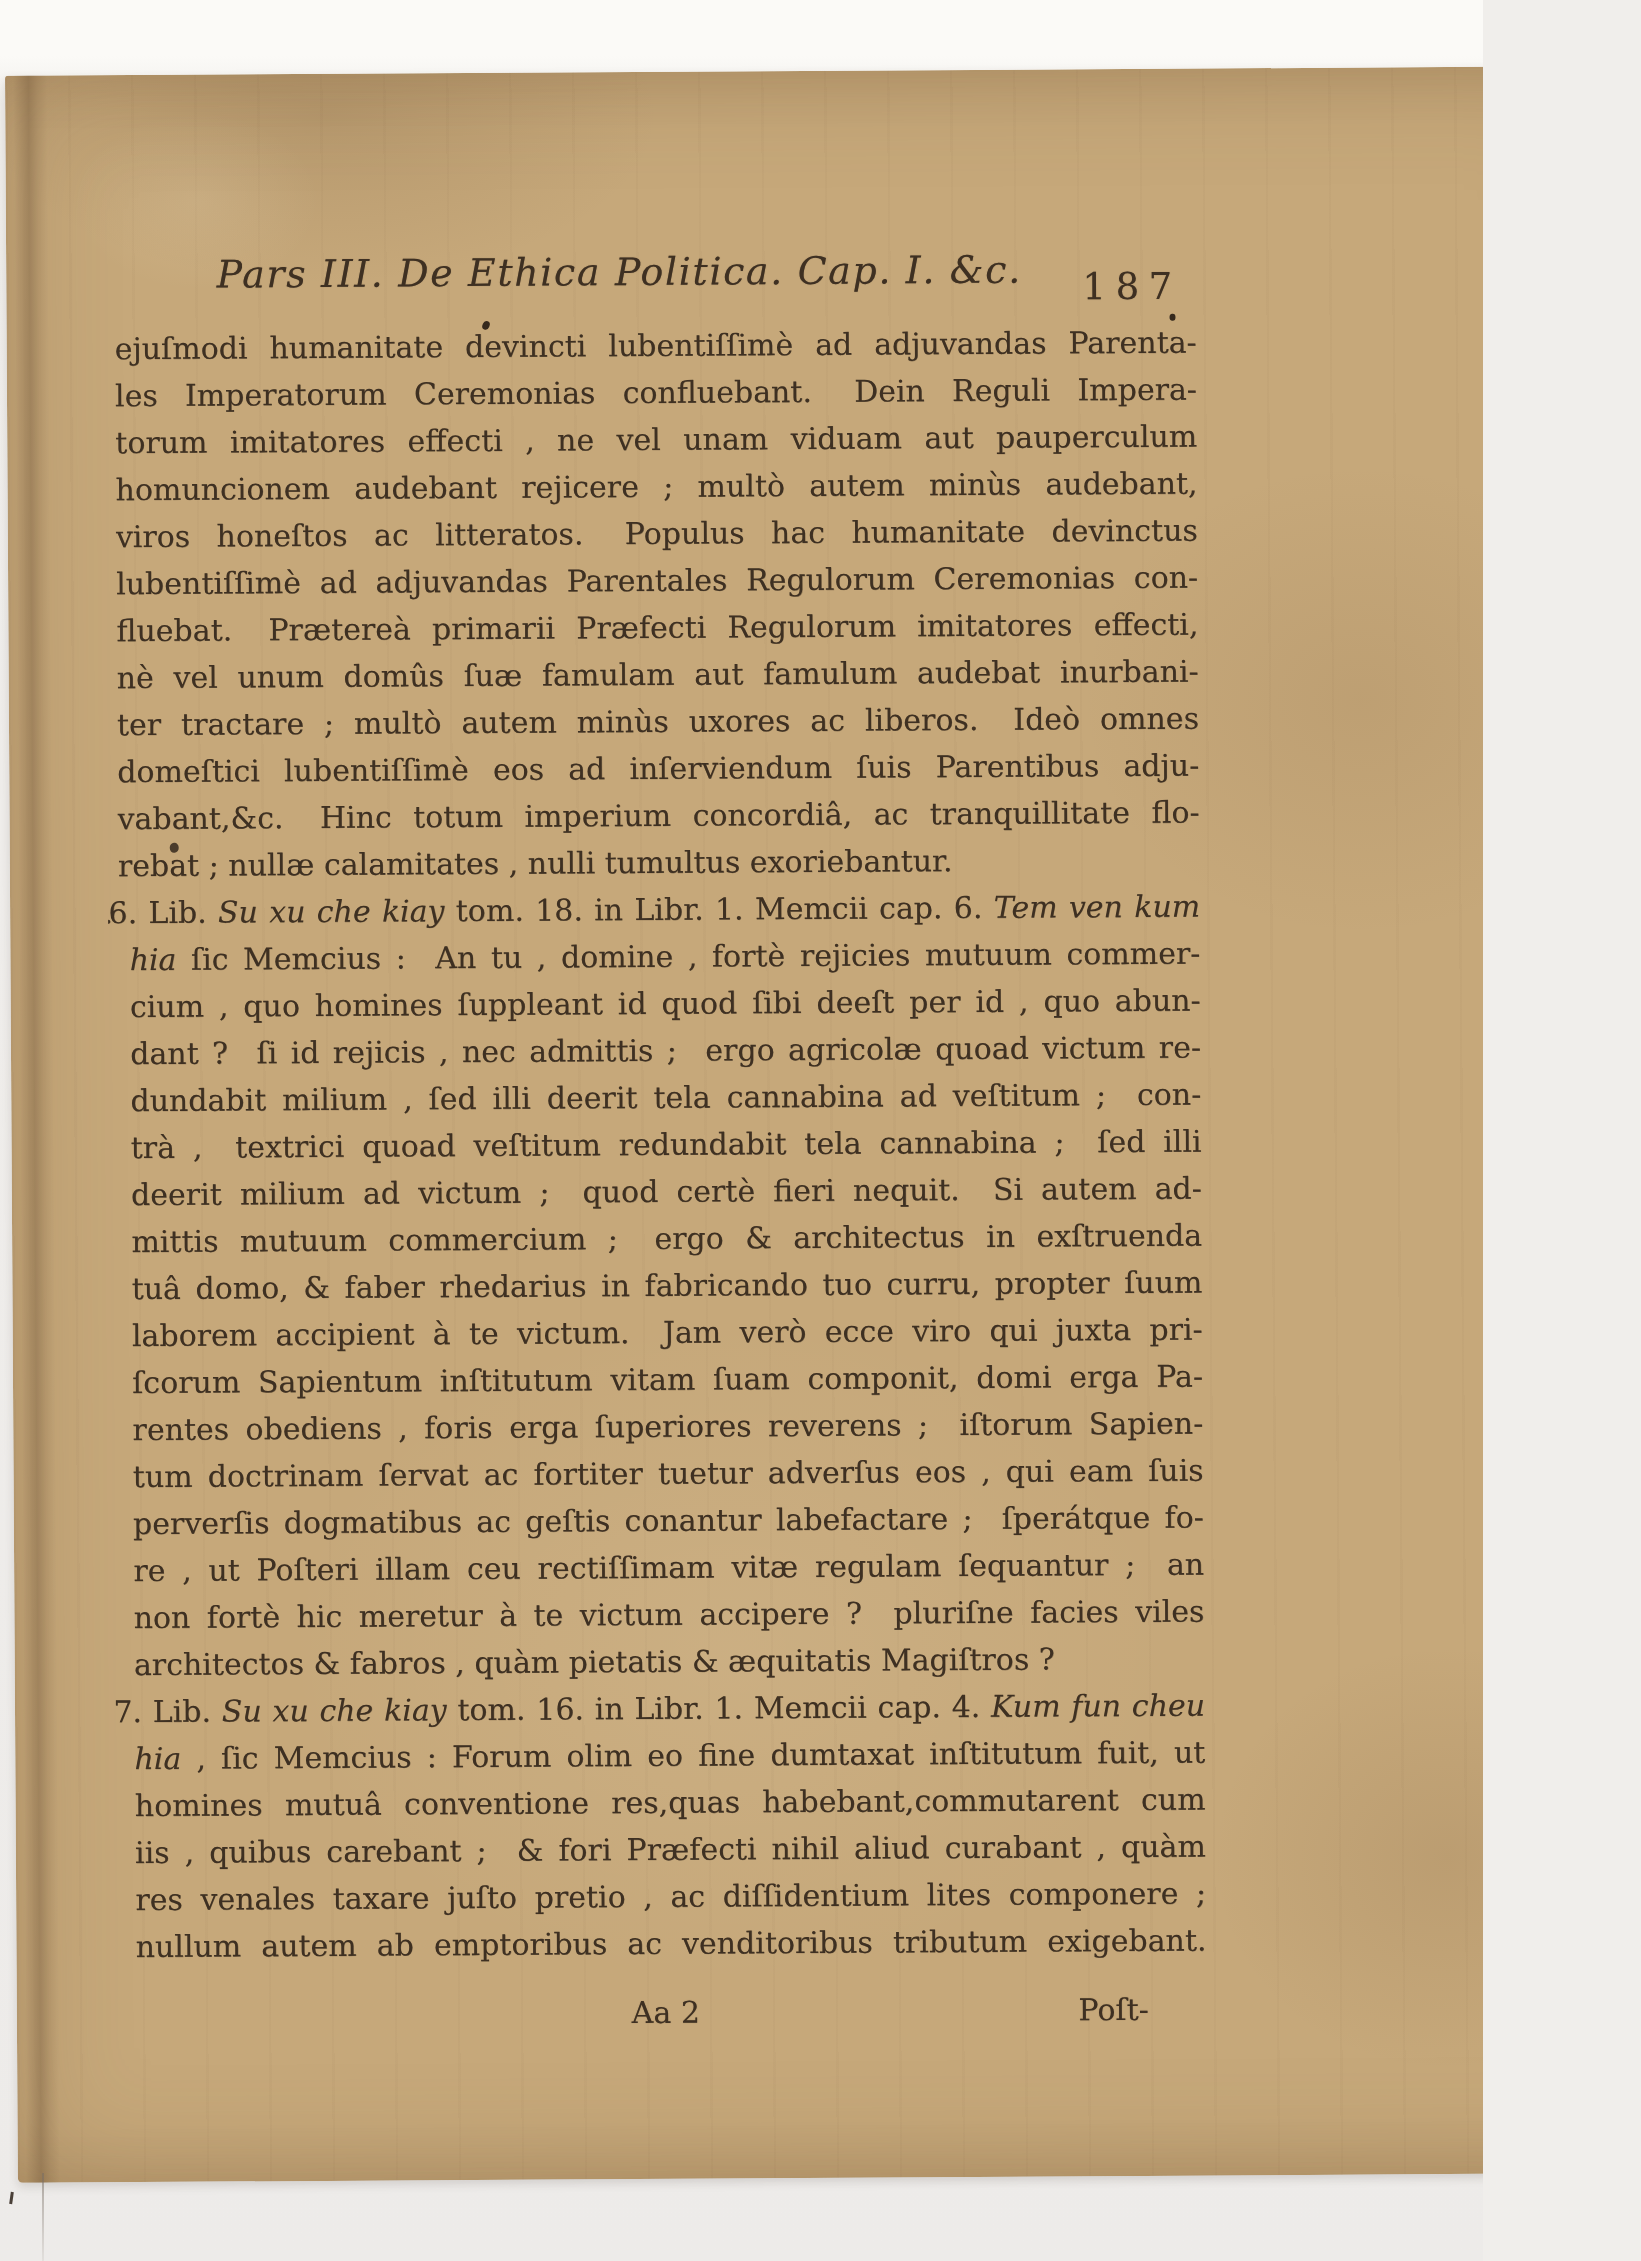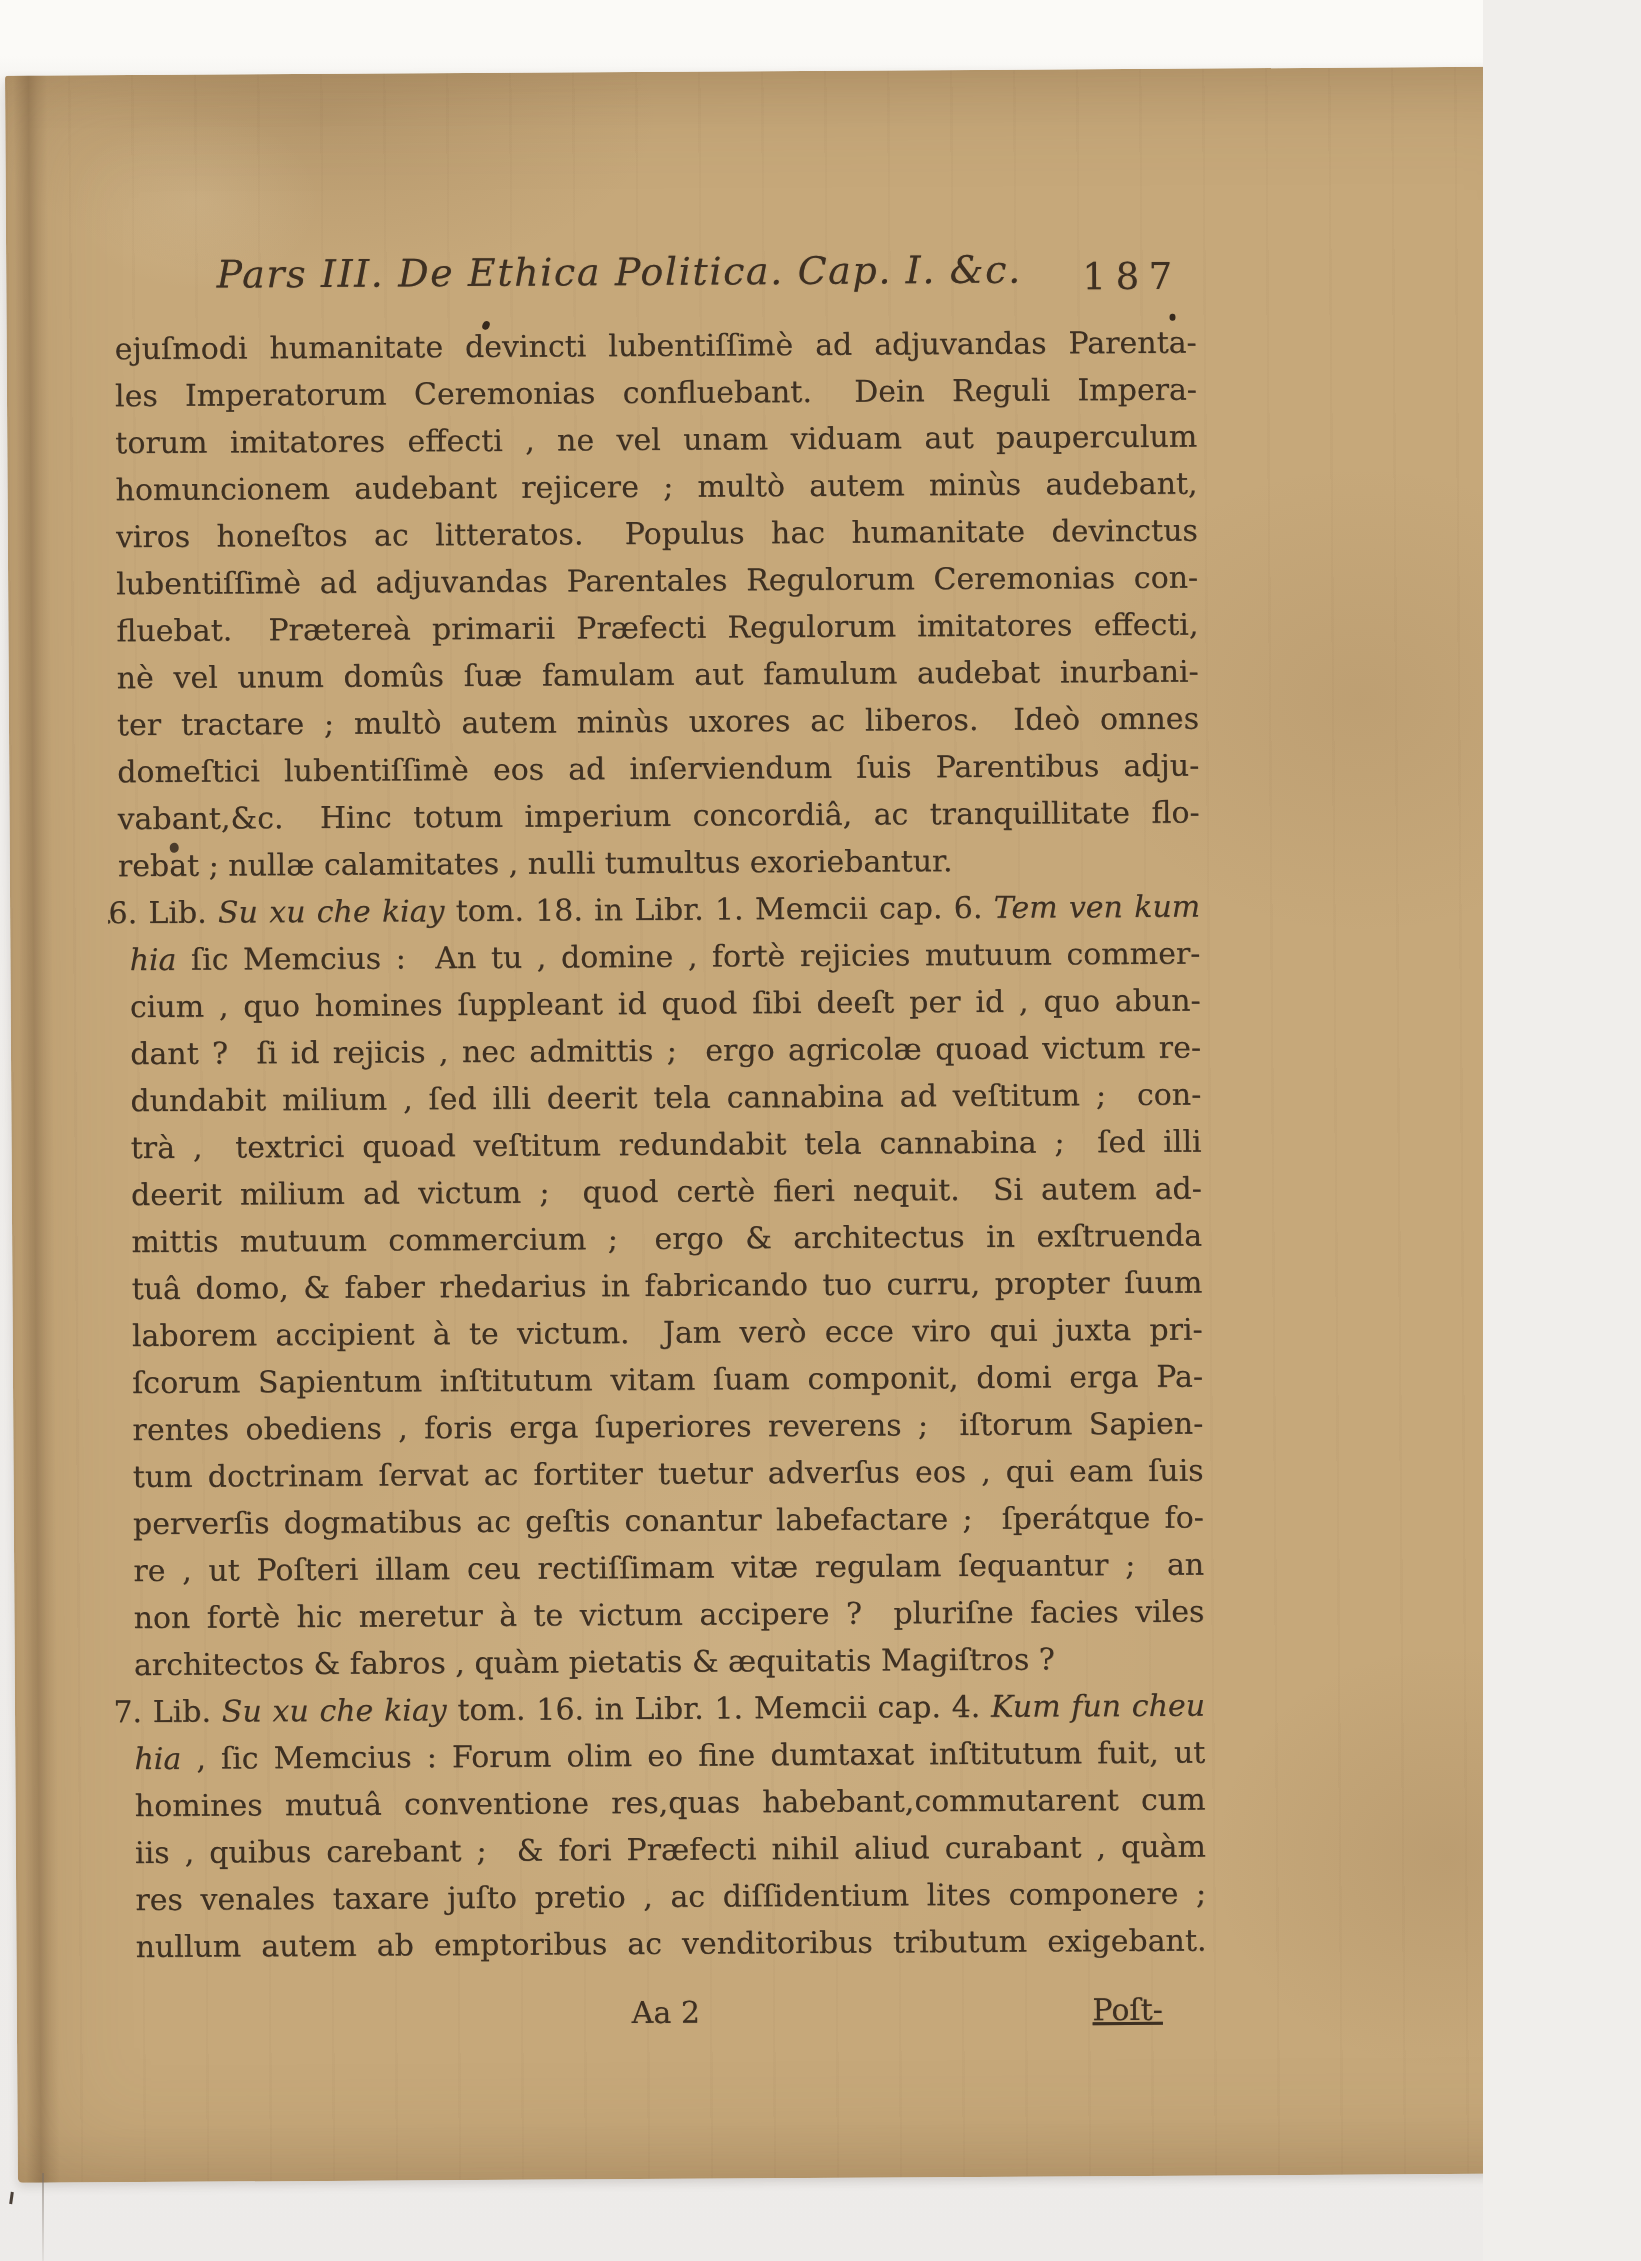--- a/index.html
+++ b/index.html
@@ -50,21 +50,21 @@
       linear-gradient(90deg, rgba(160,120,80,0) 0, #a87b52 30%, var(--fore-edge-dark) 55%, #a06743 75%, var(--fore-edge-warm) 90%, #caa87e 100%);
   }
   
   .header{position:absolute;left:108px;top:171px;width:1082px;height:58px;line-height:58px;color:var(--ink);}
   .running-title{
     display:block;text-align:center;padding-right:72px;
     font-style:italic;font-size:38px;letter-spacing:1.6px;
     text-shadow:0 0 0.8px rgba(62,48,34,.55);
   }
   .page-number{
-    position:absolute;right:14.4px;top:8px;
+    position:absolute;right:14.4px;top:18px;
     font-size:37px;letter-spacing:9.6px;
     text-shadow:0 0 0.8px rgba(62,48,34,.55);
   }
   
   .text-block{
     position:absolute;left:108px;top:250px;width:1082px;
     font-size:30px;color:var(--ink);
     text-shadow:0.3px 0.3px 0.6px rgba(62,48,34,.45);
   }
   .line{
@@ -72,21 +72,21 @@
     text-align:justify;text-align-last:justify;overflow:hidden;
   }
   .line.short{text-align-last:left;}
   .line.ind{padding-left:11.2px;}
   .line.has-margin{margin-left:-9.6px;}
   .margin-letter{position:absolute;left:-27px;top:0;}
   .it{font-style:italic;}
   
   .footer{position:absolute;left:108px;top:1917px;width:1082px;height:48px;line-height:48px;font-size:30px;color:var(--ink);text-shadow:0 0 0.8px rgba(62,48,34,.5);}
   .signature{position:absolute;left:0;right:0;text-align:center;}
-  .catchword{position:absolute;right:44px;text-decoration:underline;}
+  .catchword{position:absolute;right:58px;}
   
   .speck{position:absolute;background:#35291d;border-radius:50%;}
   .speck.s1{left:476px;top:248px;width:7.2px;height:8.8px;transform:rotate(24deg);}
   .speck.s2{left:1163px;top:245px;width:5.6px;height:7.2px;}
   .speck.s3{left:160px;top:768px;width:8.8px;height:10.4px;opacity:.85;}
   .crease-tail{
     position:absolute;left:42px;top:2173px;height:88px;width:2.4px;
     background:linear-gradient(180deg, rgba(120,110,100,.55), rgba(150,140,130,.12));
   }
   .tick{position:absolute;left:9.6px;top:2192px;width:3.2px;height:12px;background:#4a4038;transform:rotate(8deg);}

